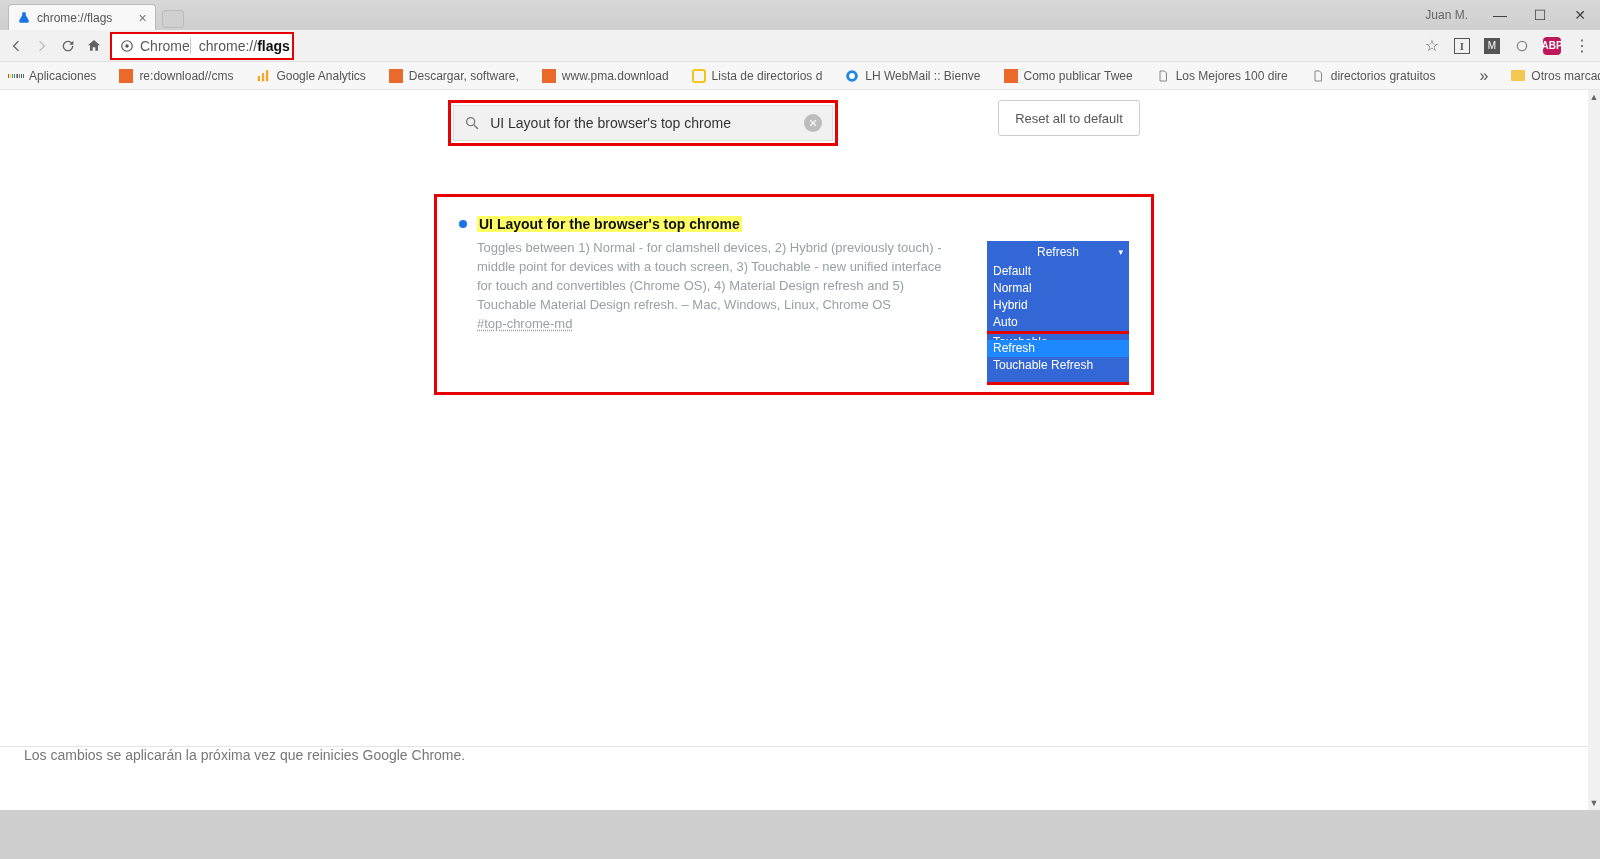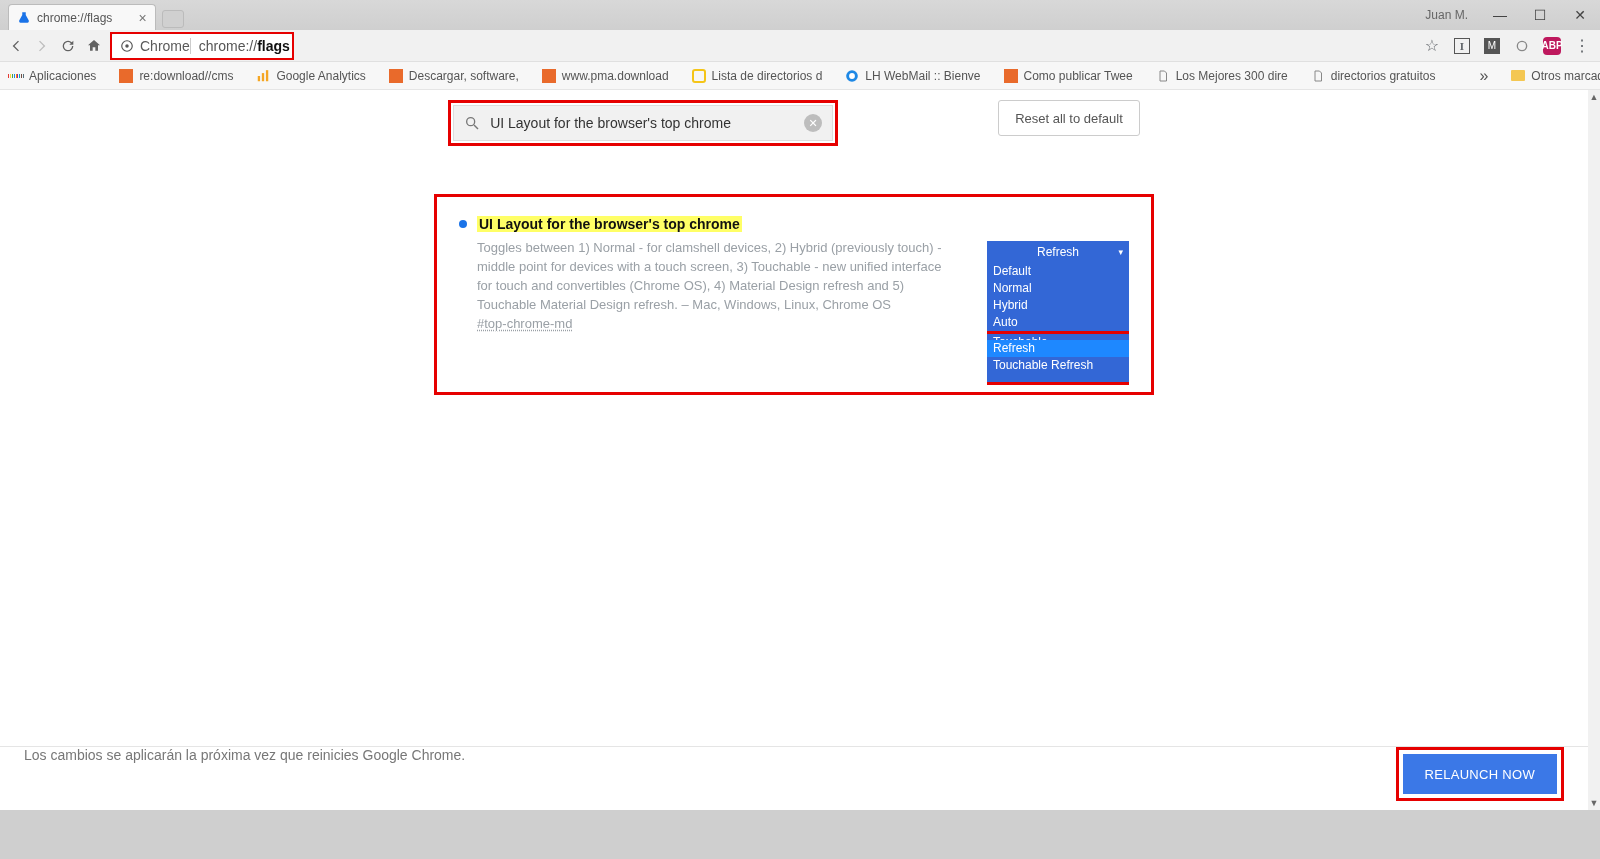--- a/index.html
+++ b/index.html
@@ -217,21 +217,21 @@
         <div class="fav-orange"></div>
       </div>
       <span>Como publicar Twee</span>
     </div>
   <div class="bm">
       <div class="ic">
         <svg width="12" height="14" viewBox="0 0 24 24">
           <path fill="none" stroke="#888" stroke-width="2" d="M6 2h9l4 4v16H6z"></path>
         </svg>
       </div>
-      <span>Los Mejores 300 dire</span>
+      <span>Los Mejores 100 dire</span>
     </div>
   <div class="bm">
       <div class="ic">
         <svg width="12" height="14" viewBox="0 0 24 24">
           <path fill="none" stroke="#888" stroke-width="2" d="M6 2h9l4 4v16H6z"></path>
         </svg>
       </div>
       <span>directorios gratuitos</span>
     </div>
   <div style="flex:1"></div>
@@ -283,23 +283,20 @@
           <div class="ddrow sel">Refresh</div>
           <div class="ddrow last">Touchable Refresh</div>
         </div>
       </div>
     </div>
   </div>
 </div>
 
 <div class="bottombar">
   <span class="bottommsg">Los cambios se aplicarán la próxima vez que reinicies Google Chrome.</span>
-  <div class="relaunchwrap">
-    <button class="relaunch">RELAUNCH NOW</button>
-  </div>
 </div>
 
 <div class="scroll">
   <div class="up">▲</div>
   <div class="down">▼</div>
 </div>
 
 <div class="bottomstrip"></div>
 
 </body></html>

